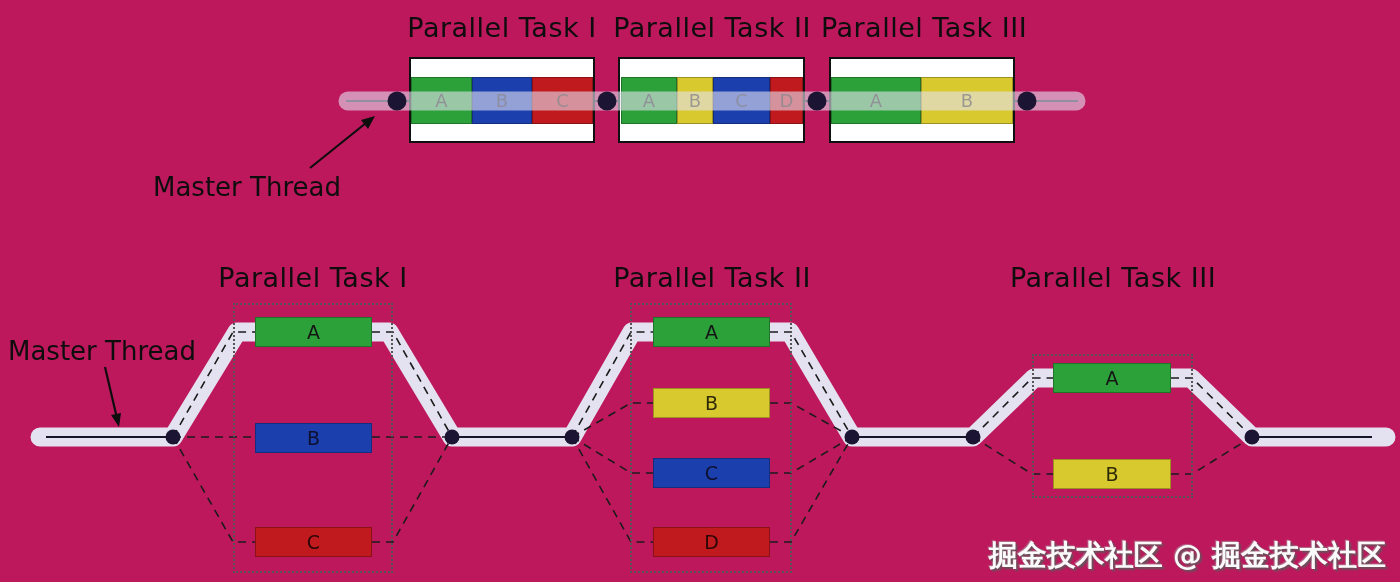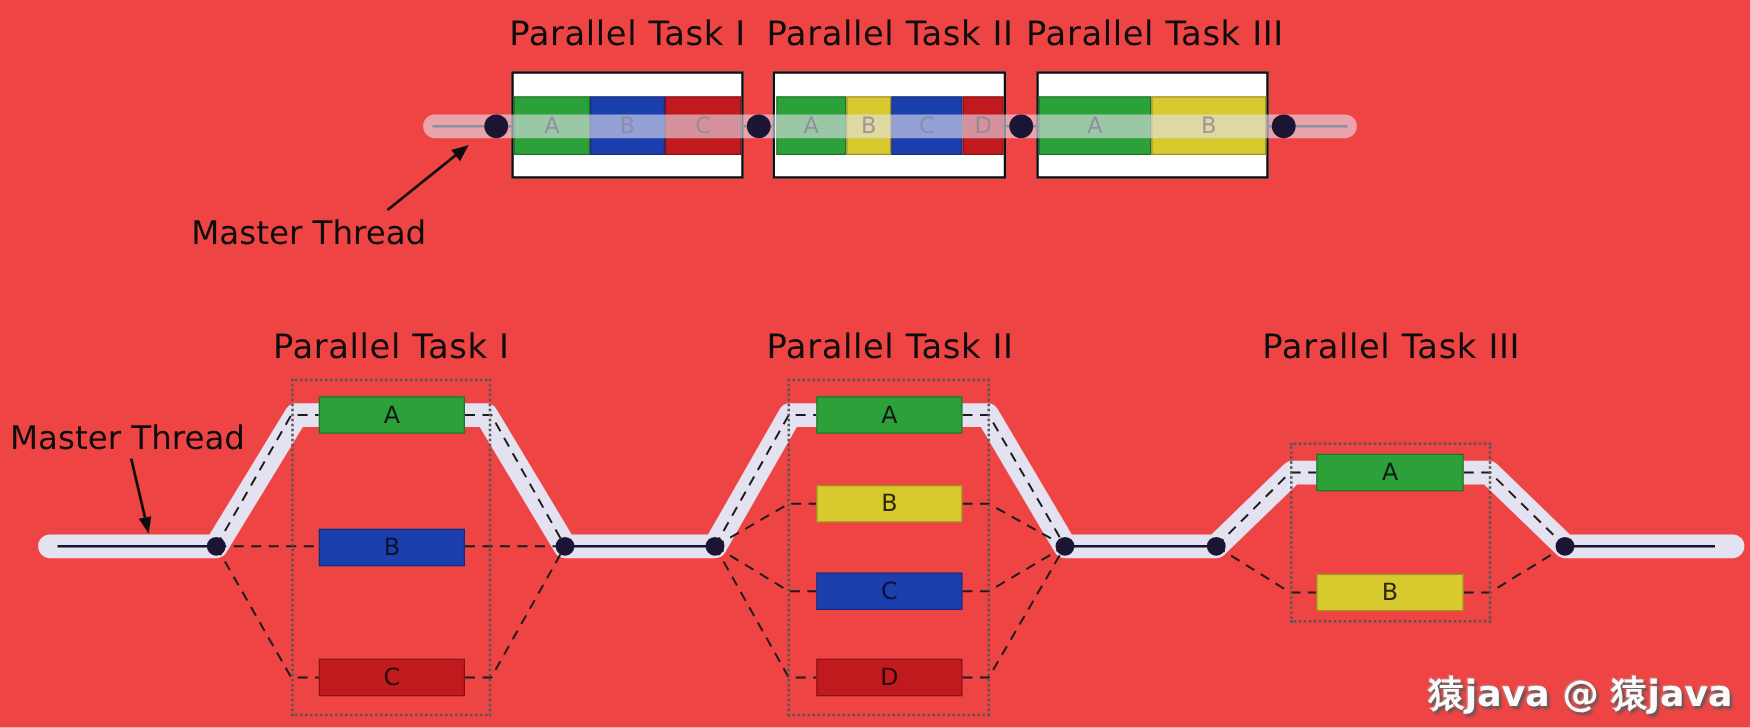--- a/index.html
+++ b/index.html
@@ -1,19 +1,19 @@
 <!DOCTYPE html>
 <html style="--green: #2ca13a; --blue: #1c3fae; --red: #c01a1f; --yellow: #d8c92f; --band: #e4e2f0; --dot: #1b1533; --line: #15152a; --dash: #1b1b1b;"><head>
 <meta charset="utf-8">
 <style>
   html,body{margin:0;padding:0;background:#ffffff;}
   .stage{
     position:relative;
     width:1400px;height:582px;
-    background:#ef4444;
+    background:#be185d;
     overflow:hidden;
     font-family:"DejaVu Sans","Liberation Sans",sans-serif;
   }
   svg.layer{position:absolute;left:0;top:0;pointer-events:none;}
   .title{
     position:absolute;width:300px;text-align:center;
     font-size:27px;color:#0d0d0d;letter-spacing:0.5px;white-space:nowrap;
   }
   .master-label{
     position:absolute;font-size:26px;color:#0d0d0d;white-space:nowrap;
@@ -181,14 +181,14 @@
     <circle class="dot" cx="1027" cy="101" r="9.5"></circle>
 
     <circle class="dot" cx="173" cy="437" r="7.5"></circle>
     <circle class="dot" cx="452" cy="437" r="7.5"></circle>
     <circle class="dot" cx="572" cy="437" r="7.5"></circle>
     <circle class="dot" cx="852" cy="437" r="7.5"></circle>
     <circle class="dot" cx="973" cy="437" r="7.5"></circle>
     <circle class="dot" cx="1252" cy="437" r="7.5"></circle>
   </svg>
 
-  <div class="watermark">猿java @ 猿java</div>
+  <div class="watermark">掘金技术社区 @ 掘金技术社区</div>
 </div>
 
 </body></html>

